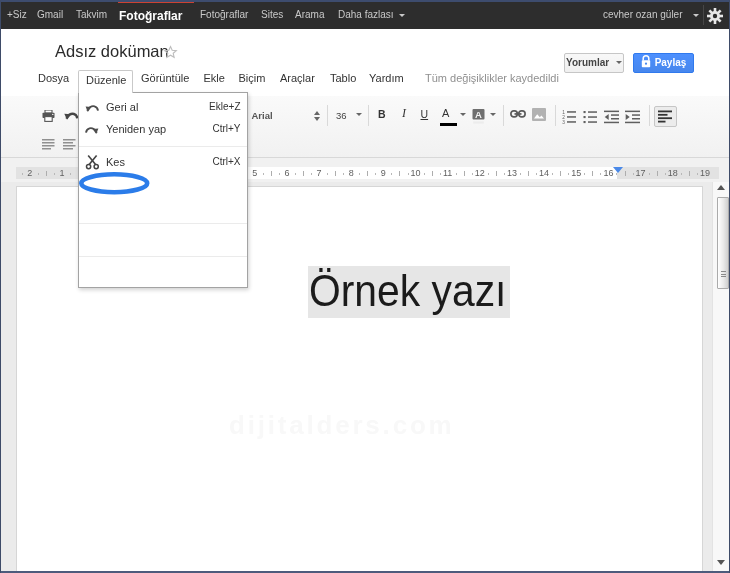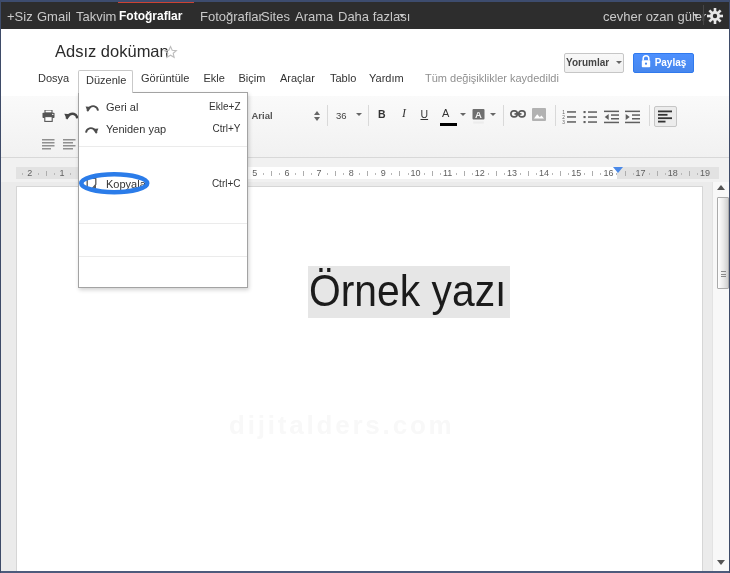--- a/index.html
+++ b/index.html
@@ -2,21 +2,21 @@
 <html><head><meta charset="utf-8">
 <style>
 * { margin:0; padding:0; box-sizing:border-box; }
 html,body { width:730px; height:573px; overflow:hidden; font-family:"Liberation Sans",sans-serif; }
 #root { position:relative; width:730px; height:573px; background:#fff; overflow:hidden; }
 .abs { position:absolute; }
 #lborder { left:0; top:0; width:1px; height:573px; background:#3e4b68; z-index:40; }
 #rborder { left:729px; top:0; width:1px; height:573px; background:#3e4b68; z-index:40; }
 #topline { left:0; top:0; width:730px; height:1.5px; background:#3d4c6e; z-index:30; }
 #topbar { left:0; top:1px; width:730px; height:27.5px; background:#2d2d2d; z-index:20; }
-#topbar .it { position:absolute; top:7.5px; font-size:13px; color:#c9c9c9; white-space:nowrap; }
+#topbar .it { position:absolute; top:7.5px; font-size:10px; color:#c9c9c9; white-space:nowrap; }
 #redline { position:absolute; left:118px; top:0; width:76px; height:2.2px; background:#cc4233; }
 #header { left:0; top:28.5px; width:730px; height:67.5px; background:#fff; z-index:5; }
 #title { position:absolute; left:55px; top:14px; font-size:16.5px; line-height:16.5px; color:#2b2b2b; }
 .mi { position:absolute; top:44.5px; font-size:11px; line-height:11px; color:#333; }
 #saved { position:absolute; left:425px; top:44.5px; font-size:11px; line-height:11px; color:#909090; }
 #btnY { position:absolute; left:564px; top:24px; width:60px; height:20.5px; background:linear-gradient(#f8f8f8,#f0f0f0);
   border:1px solid #c6c6c6; border-radius:2px; font-size:10px; font-weight:bold; color:#444; text-align:center; line-height:18.5px; }
 #btnP { position:absolute; left:633px; top:24px; width:61px; height:20.5px; background:linear-gradient(#4d90fe,#4787ed);
   border:1px solid #3079ed; border-radius:2px; font-size:10px; font-weight:bold; color:#fff; text-align:center; line-height:18.5px; }
 #toolbar { left:0; top:96px; width:730px; height:62px; background:linear-gradient(#fafafa,#f1f1f1);
@@ -366,29 +366,31 @@
         <span class="micon" style="top:5.0px">
           <svg width="14" height="12" viewBox="0 0 14 12">
 <path d="M11.7 8.8 C10.6 5.4 7.4 3.6 4.5 4.3 C2.6 4.8 1.3 6.2 1 8.6" fill="none" stroke="#4d4d4d" stroke-width="1.9"></path>
 <path d="M13.4 4.6 L7.6 4.9 L11.2 9.9 Z" fill="#4d4d4d"></path>
           </svg>
         </span>
         <span class="mlab">Yeniden yap</span>
         <span class="msc">Ctrl+Y</span>
       </div>
 <div class="msep" style="top:53.5px"></div>
-<div class="mitem" style="top:81.2px">
+<div class="mitem" style="top:59.2px">
         <span class="micon" style="top:3.5px">
-          <svg width="14" height="15" viewBox="0 0 14 15">
-<path d="M2.2 1.4 L10.8 1.4 L10.8 7.4 L6.7 12.2 L2.2 12.2 Z" fill="#fff" stroke="#5a5a5a" stroke-width="1.3" stroke-linejoin="round"></path>
-<path d="M11 7.2 L6.8 12.3 L11 12.3 Z" fill="#5a5a5a"></path>
+          <svg width="15" height="15" viewBox="0 0 15 15">
+<line x1="3.2" y1="0.5" x2="10.6" y2="9.6" stroke="#444" stroke-width="1.6"></line>
+<line x1="11.6" y1="0.5" x2="4.2" y2="9.6" stroke="#444" stroke-width="1.6"></line>
+<circle cx="3.6" cy="11.6" r="2.1" fill="none" stroke="#444" stroke-width="1.5"></circle>
+<circle cx="11.2" cy="11.6" r="2.1" fill="none" stroke="#444" stroke-width="1.5"></circle>
           </svg>
         </span>
-        <span class="mlab">Kopyala</span>
-        <span class="msc">Ctrl+C</span>
+        <span class="mlab">Kes</span>
+        <span class="msc">Ctrl+X</span>
       </div>
 <div class="msep" style="top:130.5px"></div>
 <div class="msep" style="top:163.5px"></div>
 </div>
 <div class="abs" id="ellipse">
   <svg width="78" height="28" viewBox="0 0 78 28">
         <ellipse cx="38.25" cy="13.25" rx="32.95" ry="8.95" fill="none" stroke="#2b7ce9" stroke-width="4.6"></ellipse>
       </svg>
 </div>
 <div class="abs" id="botline"></div>

